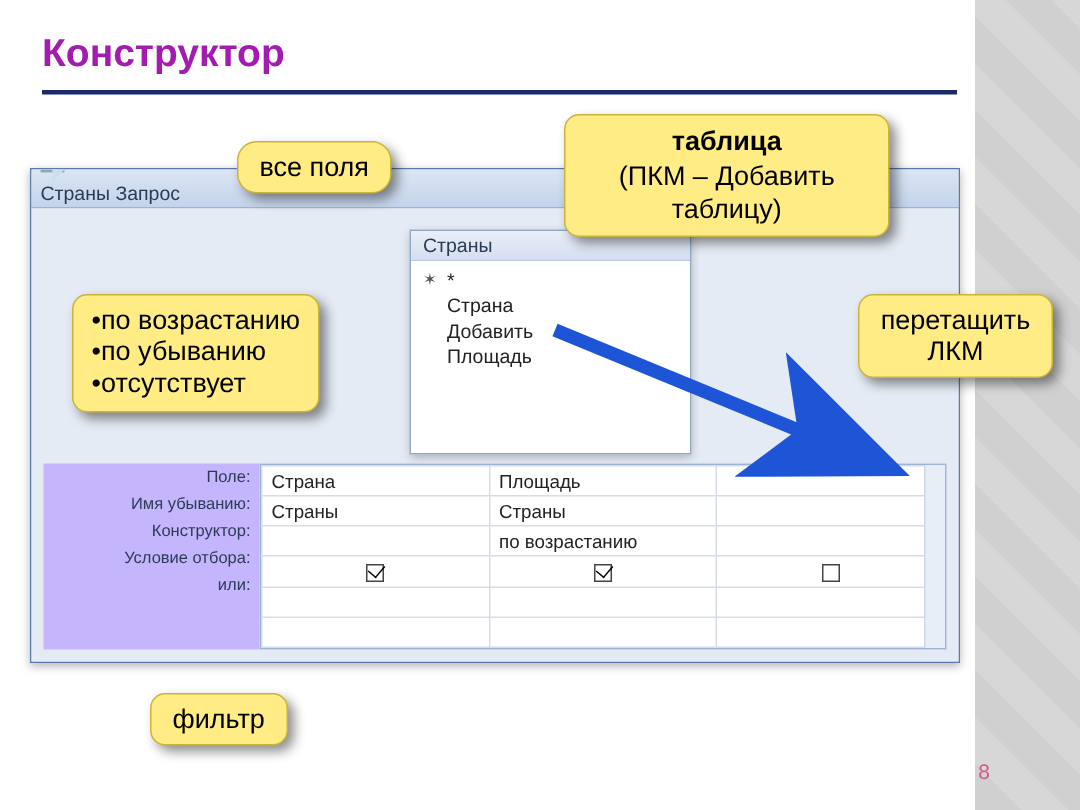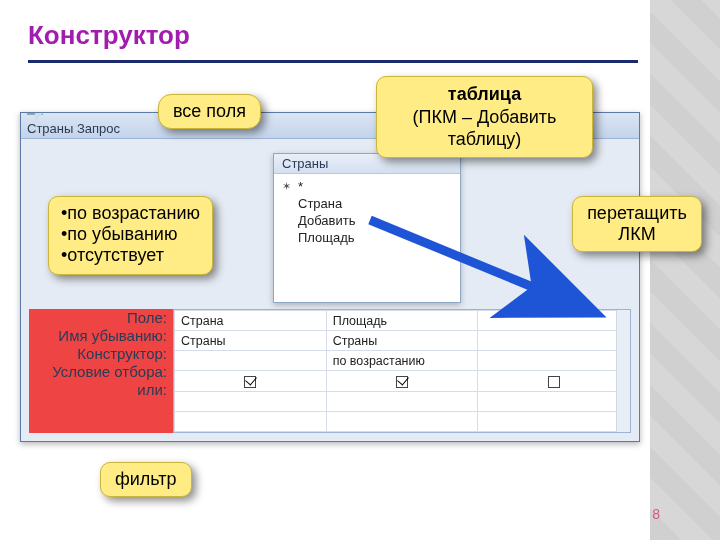--- a/index.html
+++ b/index.html
@@ -67,22 +67,22 @@
   .keyicon { position:absolute; left:-18px; top:2px; width:14px; height:10px;}
   .keyicon svg { display:block;}
 
   
   .grid {
     position:absolute; left:152px; bottom:8px; right:8px; height:124px;
     background:#fff; border:1px solid #9db3d4;
   }
   .row-labels {
     position:absolute; left:8px; bottom:8px; width:144px; height:124px;
-    background:#ef4444;
-    font-size:15px; color:#2b3a55; text-align:right;
+    background:#c4b5fd;
+    font-size:11px; color:#2b3a55; text-align:right;
   }
   .row-labels div { height:18px; line-height:18px; padding-right:6px;}
   .grid table { border-collapse:collapse; width:100%; height:100%; table-layout:fixed;}
   .grid td { border:1px solid #d6dde8; height:18px; font-size:12.5px; padding:0 6px; color:#222; vertical-align:middle;}
   .grid td.chk { text-align:center;}
   .grid .vscroll { position:absolute; right:0; top:0; bottom:0; width:14px; background:#e8eef6; border-left:1px solid #cdd7e6;}
   .chkbox { display:inline-block; width:12px; height:12px; border:1.2px solid #444; vertical-align:middle; position:relative;}
   .chkbox.checked::after{content:""; position:absolute; left:1px; top:-1px; width:9px; height:6px; border-left:1.6px solid #000; border-bottom:1.6px solid #000; transform:rotate(-50deg);}
 
   

